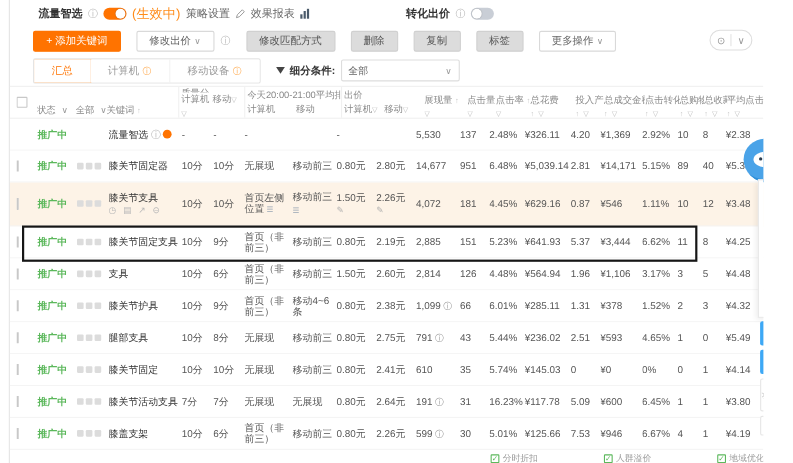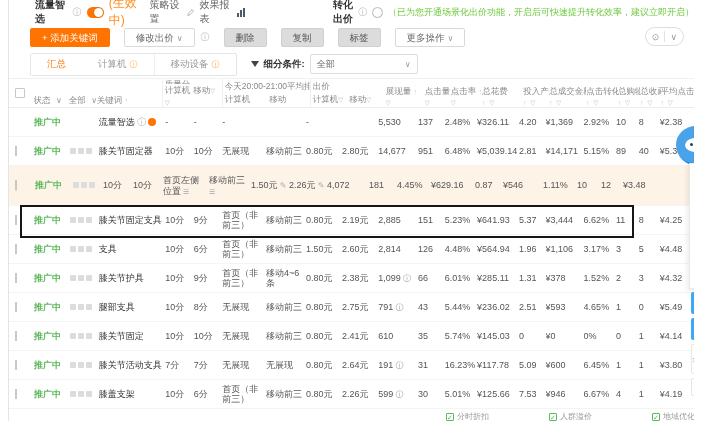--- a/index.html
+++ b/index.html
@@ -121,28 +121,28 @@
           <i style="height:7px"></i>
           <i style="height:9px"></i>
         </span>
     </div>
     <div class="bid-grp">
       <span class="t-label">转化出价</span>
       <span class="info-i">ⓘ</span>
       <span class="toggle off">
           <span class="knob"></span>
         </span>
-      <span class="hint-green">（已为您开通场景化出价功能，开启后可快速提升转化效率，建议立即开启）</span>
     </div>
   </div>
 
   <div class="toolbar">
     <button class="btn btn-orange">+ 添加关键词</button>
     <button class="btn btn-white"><span>修改出价</span><span class="chev">∨</span></button>
     <span class="info-i" style="margin-left:-8px">ⓘ</span>
+    <button class="btn btn-gray">修改匹配方式</button>
     <button class="btn btn-gray">删除</button>
     <button class="btn btn-gray">复制</button>
     <button class="btn btn-gray">标签</button>
     <button class="btn btn-white"><span>更多操作</span><span class="chev">∨</span></button>
     <span class="tool-right">
       <span>⊙</span>
       <span class="sep"></span>
       <span>∨</span>
     </span>
   </div>
@@ -289,20 +289,21 @@
           <div class="cell c16">¥14,171</div>
           <div class="cell c17">5.15%</div>
           <div class="cell c18">89</div>
           <div class="cell c19">40</div>
           <div class="cell c20">¥5.30</div>
         </div>
         <div class="row beige tall">
           <div class="cell c1"><span class="cb"></span></div>
           <div class="cell c2"><span class="status-g">推广中</span></div>
           <div class="cell c3"><span class="sq"></span><span class="sq"></span><span class="sq"></span></div>
+          <div class="cell c4"><span class="kw">膝关节支具</span><div class="kw-icons">◷ ▤ ↗ ⊖</div></div>
           <div class="cell c5">10分</div>
           <div class="cell c6">10分</div>
           <div class="cell c7">首页左侧位置<span class="listic"> ☰</span></div>
           <div class="cell c8">移动前三<span class="listic"> ☰</span></div>
           <div class="cell c9">1.50元<span class="editic"> ✎</span></div>
           <div class="cell c10">2.26元<span class="editic"> ✎</span></div>
           <div class="cell c11">4,072</div>
           <div class="cell c12">181</div>
           <div class="cell c13">4.45%</div>
           <div class="cell c14">¥629.16</div>

